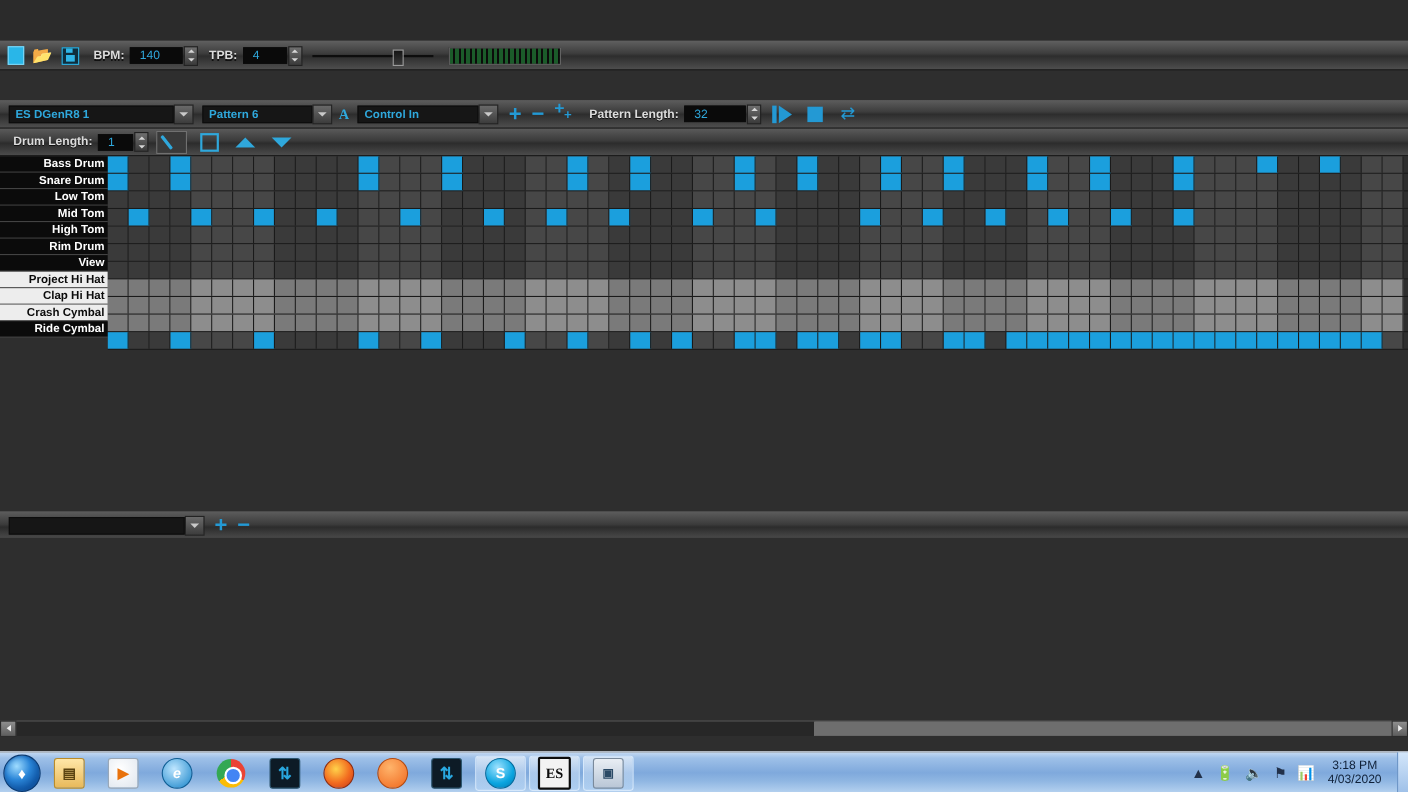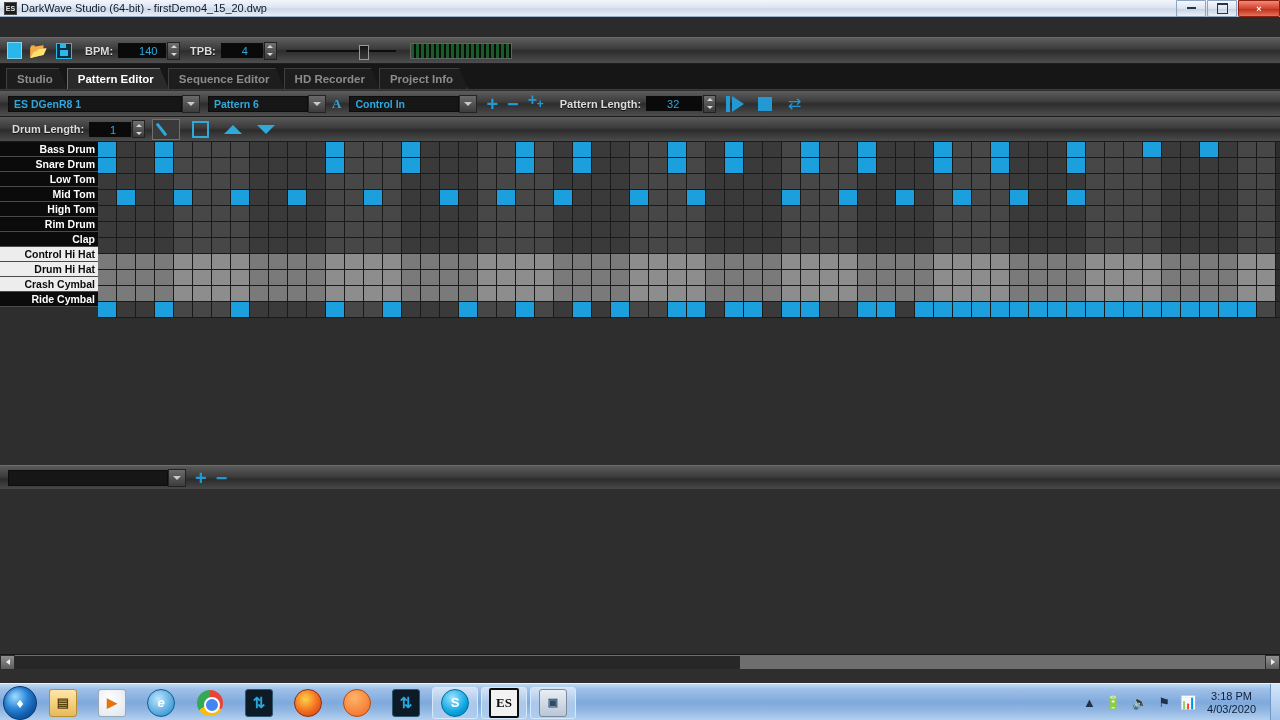--- a/index.html
+++ b/index.html
@@ -68,21 +68,21 @@
   .ico-open{font-size:15px;color:#29a8d8;line-height:1;}
   .ico-save{width:14px;height:14px;background:#0f2f3e;border:1.5px solid #2fb6e8;position:relative;}
   .ico-save:after{content:"";position:absolute;left:3px;top:6px;width:8px;height:6px;background:#2fb6e8;}
   .ico-save:before{content:"";position:absolute;left:3px;top:0px;width:6px;height:4px;background:#2fb6e8;}
 
   .tlabel{font-size:11px;font-weight:bold;color:#dcdcdc;margin-left:10px;margin-right:5px;
     text-shadow:0 1px 0 #111;}
   .numbox{
     background:#0a0a0a;border:1px solid #0b0b0b;
     height:15px;line-height:15px;color:#2fa8dc;font-size:11px;
-    padding:0 20px;box-sizing:border-box;
+    padding:0 8px;box-sizing:border-box;
   }
   .spin{
     width:11px;height:16px;margin-left:1px;
     background:linear-gradient(180deg,#6f6f6f,#3a3a3a);
     border:1px solid #222;display:flex;flex-direction:column;
     align-items:center;justify-content:space-around;
   }
   .spin i{display:block;width:0;height:0;border-left:3px solid transparent;border-right:3px solid transparent;}
   .spin i.u{border-bottom:3px solid #d6d6d6;}
   .spin i.d{border-top:3px solid #d6d6d6;}
@@ -250,33 +250,20 @@
   .ai-orange{border-radius:50%;background:radial-gradient(circle at 40% 30%,#ffb46b,#f0681e);border:1px solid #b34a10;color:#fff;}
   .ai-skype{border-radius:50%;background:radial-gradient(circle at 40% 30%,#9fe2ff,#0aa5e0 60%,#0077b0);border:1px solid #046b9c;color:#fff;}
   .ai-es{background:#f2f2f2;border:2px solid #0c0c0c;color:#0c0c0c;font-size:13px;border-radius:2px;font-family:"Liberation Serif",serif;}
   .ai-mix{background:linear-gradient(180deg,#e9eef4,#b9c6d6);border:1px solid #7a8a9c;color:#2b4a66;font-size:11px;}
 </style>
 </head>
 <body>
 
 <div class="app">
 
-  <div class="titlebar">
-    <div class="tb-icon">ES</div>
-    <div class="tb-title">DarkWave Studio (64-bit) - firstDemo4_15_20.dwp</div>
-    <div class="wbtns">
-      <div class="wbtn">
-          <span class="glyph-min"></span>
-        </div>
-      <div class="wbtn">
-          <span class="glyph-max"></span>
-        </div>
-      <div class="wbtn close">×</div>
-    </div>
-  </div>
 
 
   <div class="darkbody">
 
     <div class="toolbar">
       <div class="ico">
           <span class="ico-new"></span>
         </div>
       <div class="ico">
           <span class="ico-open">📂</span>
@@ -299,31 +286,24 @@
           <i class="d"></i>
         </div>
 
       <div class="slider">
         <div class="trk"></div>
         <div class="knb"></div>
       </div>
       <div class="vu"></div>
     </div>
 
-    <div class="tabbar">
-      <div class="tab">Studio</div>
-      <div class="tab active">Pattern Editor</div>
-      <div class="tab">Sequence Editor</div>
-      <div class="tab">HD Recorder</div>
-      <div class="tab">Project Info</div>
-    </div>
 
     <div class="ctrlbar">
       <div class="combo">
-        <div class="fld" style="width:174px">ES DGenR8 1</div>
+        <div class="fld" style="width:150px">ES DGenR8 1</div>
         <div class="arw">
             <i></i>
           </div>
       </div>
       <div class="combo">
         <div class="fld" style="width:100px">Pattern 6</div>
         <div class="arw">
             <i></i>
           </div>
       </div>
@@ -379,23 +359,23 @@
     </div>
 
     <div class="editor">
       <div class="tracks" id="track-labels">
           <div class="trk-lbl dark">Bass Drum</div>
           <div class="trk-lbl dark">Snare Drum</div>
           <div class="trk-lbl dark">Low Tom</div>
           <div class="trk-lbl dark">Mid Tom</div>
           <div class="trk-lbl dark">High Tom</div>
           <div class="trk-lbl dark">Rim Drum</div>
-          <div class="trk-lbl dark">Clap</div>
-          <div class="trk-lbl light">Control Hi Hat</div>
-          <div class="trk-lbl light">Drum Hi Hat</div>
+          <div class="trk-lbl dark">View</div>
+          <div class="trk-lbl light">Project Hi Hat</div>
+          <div class="trk-lbl light">Clap Hi Hat</div>
           <div class="trk-lbl light">Crash Cymbal</div>
           <div class="trk-lbl dark">Ride Cymbal</div>
         </div>
       <div class="gridwrap" id="note-grid">
           <div class="grow">
             <div class="gcell on"></div>
             <div class="gcell" style="background: rgb(58, 58, 58);"></div>
             <div class="gcell" style="background: rgb(58, 58, 58);"></div>
             <div class="gcell on"></div>
             <div class="gcell" style="background: rgb(71, 71, 71);"></div>

